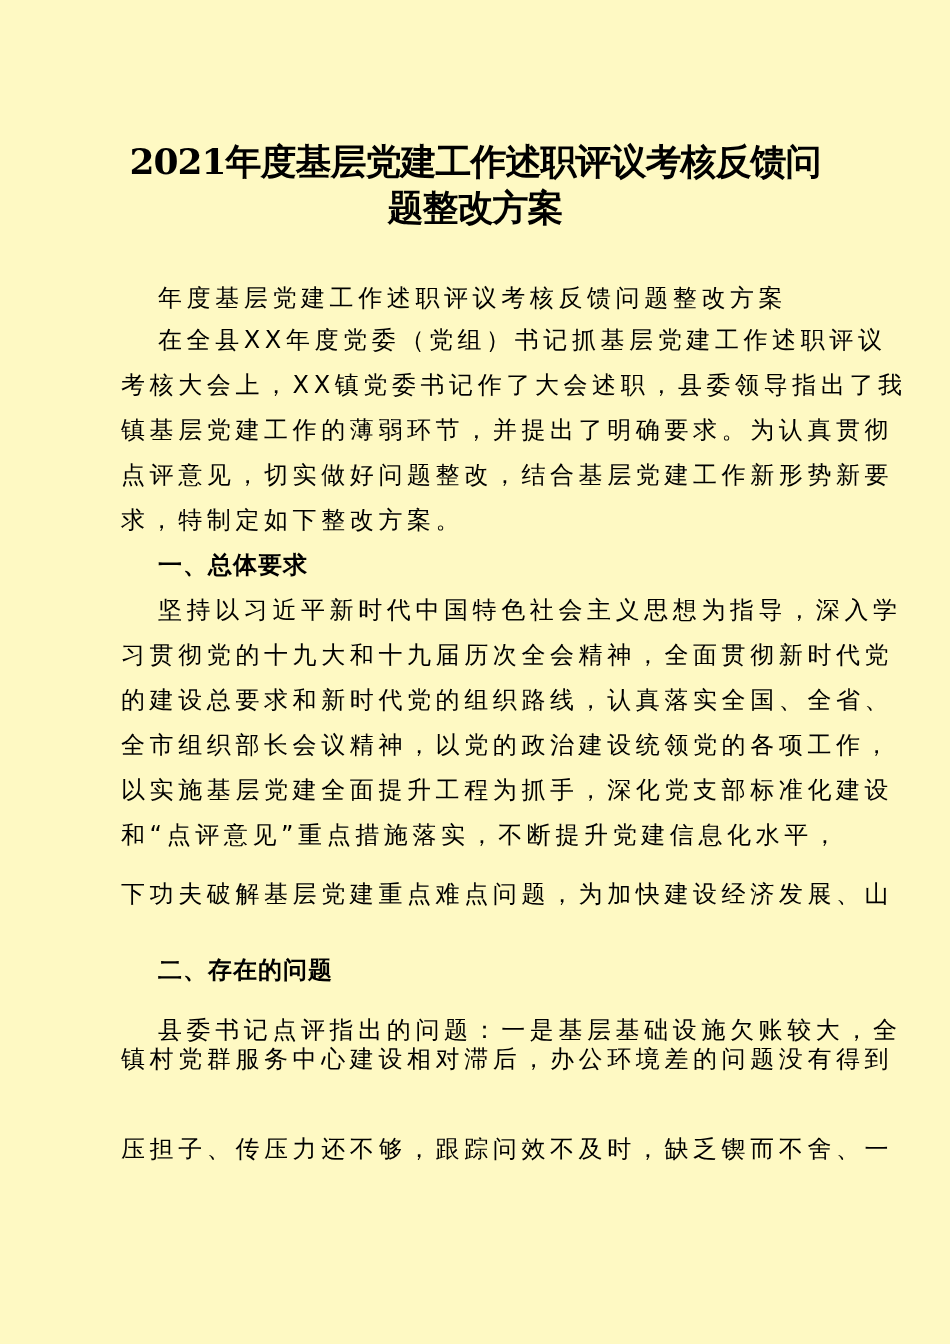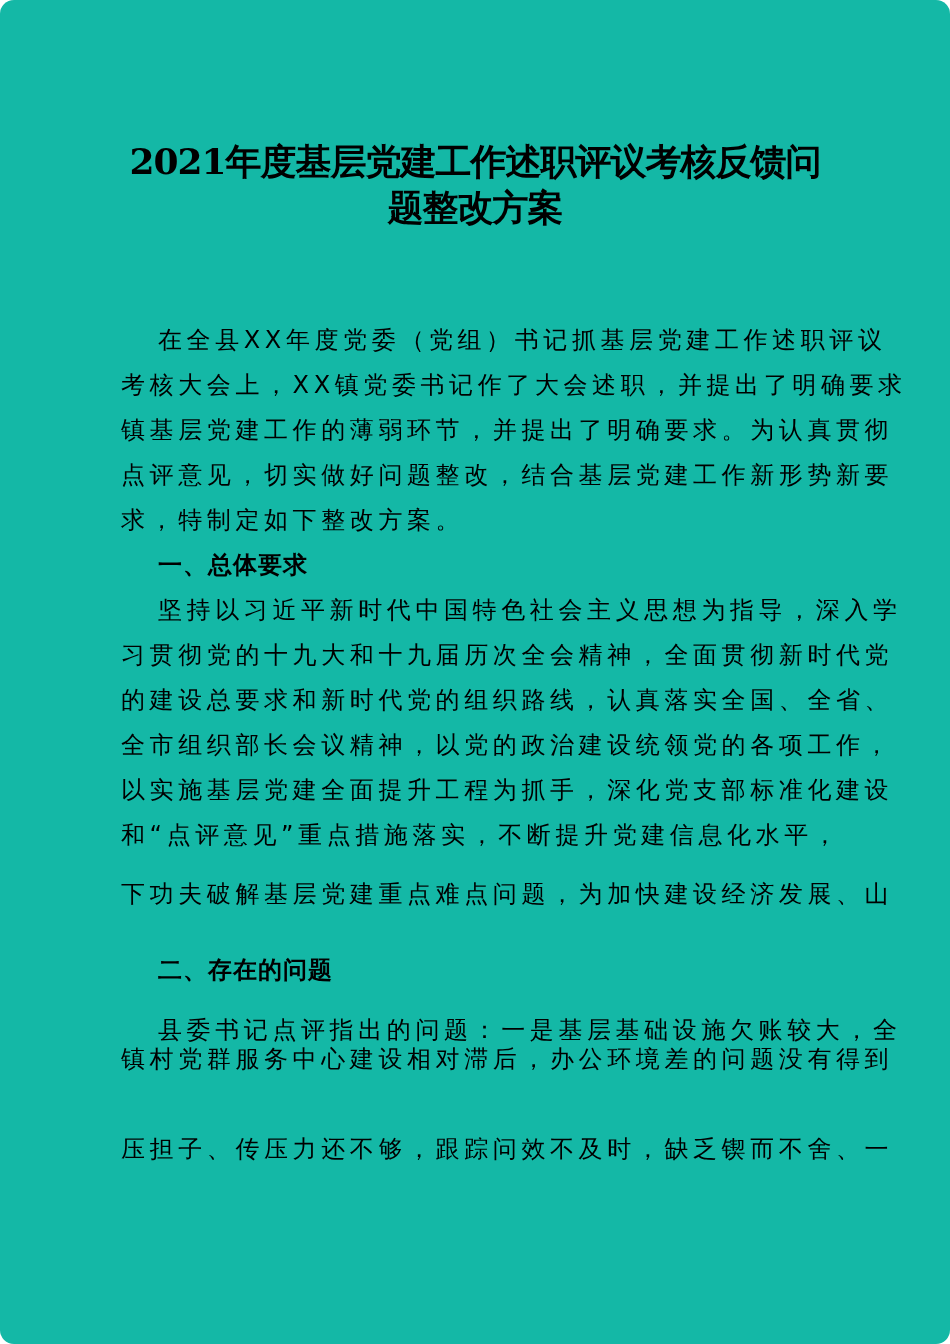--- a/index.html
+++ b/index.html
@@ -13,22 +13,21 @@
       position: relative;
       overflow: hidden;
       color: #000000;
     }
     .page {
       position: absolute;
       left: 0;
       top: 0;
       width: 950px;
       height: 1344px;
-      background: #14b8a6;
-      border-radius: 14px;
+      background: #fef9c3;
     }
     .title {
       position: absolute;
       left: 120px;
       width: 710px;
       text-align: center;
       font-family: "DejaVu Serif", "Liberation Serif", serif;
       font-weight: bold;
       font-size: 36px;
       line-height: 46px;
@@ -61,23 +60,24 @@
     }
   </style>
 </head>
 <body>
 
 <div class="page">
 
   <div class="title title-1">2021年度基层党建工作述职评议考核反馈问</div>
   <div class="title title-2">题整改方案</div>
 
+  <div class="line indent" style="top:283px;">年度基层党建工作述职评议考核反馈问题整改方案</div>
 
   <div class="line indent" style="top:325px;">在全县XX年度党委（党组）书记抓基层党建工作述职评议</div>
-  <div class="line" style="top:370px;">考核大会上，XX镇党委书记作了大会述职，并提出了明确要求</div>
+  <div class="line" style="top:370px;">考核大会上，XX镇党委书记作了大会述职，县委领导指出了我</div>
   <div class="line" style="top:415px;">镇基层党建工作的薄弱环节，并提出了明确要求。为认真贯彻</div>
   <div class="line" style="top:460px;">点评意见，切实做好问题整改，结合基层党建工作新形势新要</div>
   <div class="line" style="top:505px;">求，特制定如下整改方案。</div>
 
   <div class="heading" style="top:550px;">一、总体要求</div>
 
   <div class="line indent" style="top:595px;text-align:right;">坚持以习近平新时代中国特色社会主义思想为指导，深入学</div>
   <div class="line" style="top:640px;">习贯彻党的十九大和十九届历次全会精神，全面贯彻新时代党</div>
   <div class="line" style="top:685px;">的建设总要求和新时代党的组织路线，认真落实全国、全省、</div>
   <div class="line" style="top:730px;">全市组织部长会议精神，以党的政治建设统领党的各项工作，</div>

